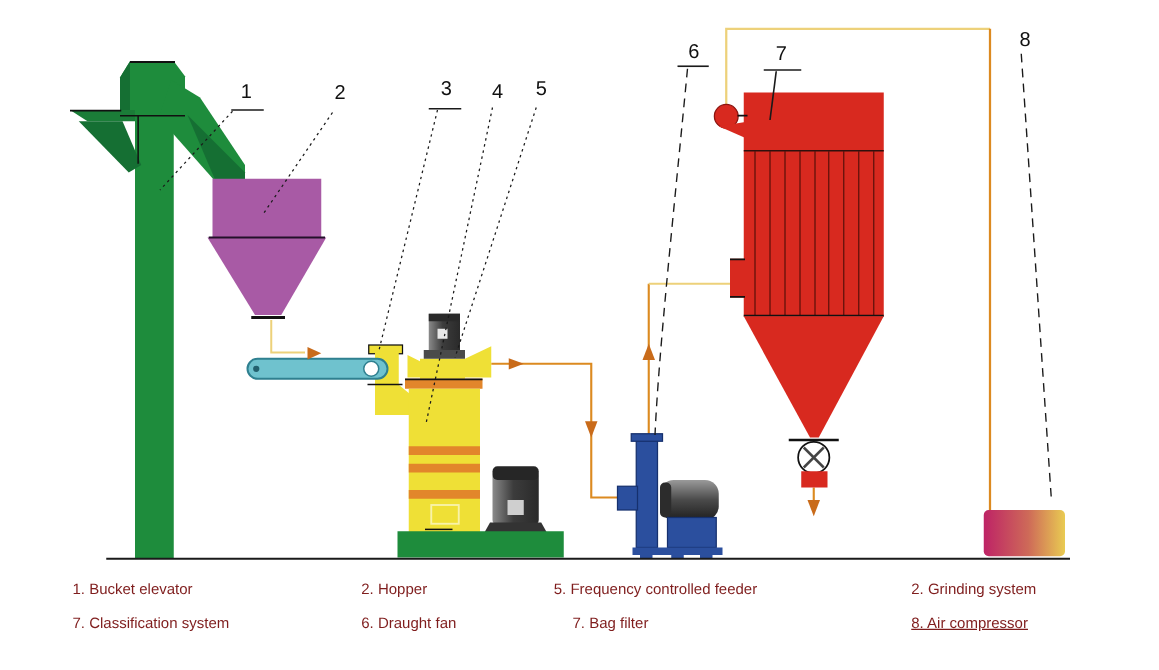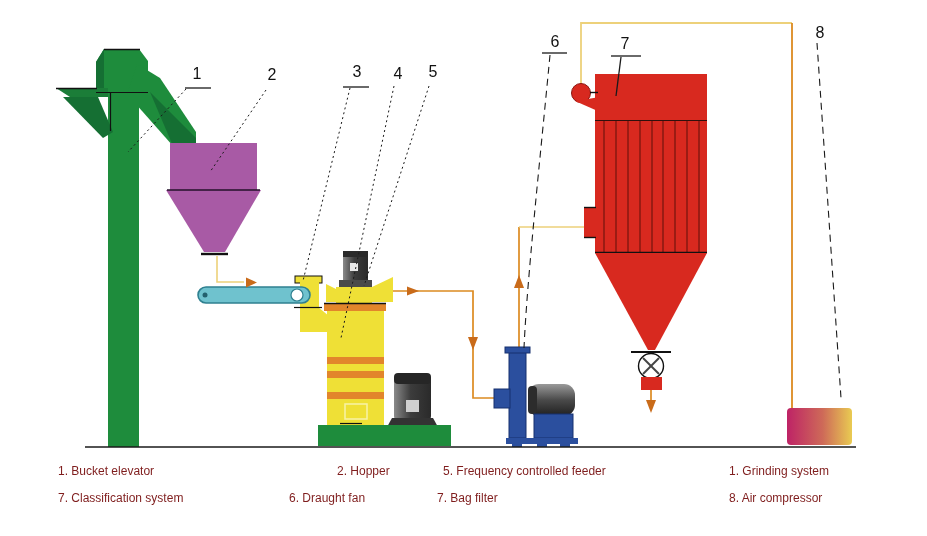--- a/index.html
+++ b/index.html
@@ -191,22 +191,22 @@
   <span class="callout" style="left:272px;top:67px;">2</span>
   <span class="callout" style="left:357px;top:64px;">3</span>
   <span class="callout" style="left:398px;top:66px;">4</span>
   <span class="callout" style="left:433px;top:64px;">5</span>
   <span class="callout" style="left:555px;top:34px;">6</span>
   <span class="callout" style="left:625px;top:36px;">7</span>
   <span class="callout" style="left:820px;top:25px;">8</span>
 
   <div>
     <span class="legend-item" style="left:58px;top:464px;">1. Bucket elevator</span>
-    <span class="legend-item" style="left:289px;top:464px;margin-left:48px;">2. Hopper</span>
+    <span class="legend-item" style="left:289px;top:464px;">2. Hopper</span>
     <span class="legend-item" style="left:443px;top:464px;">5. Frequency controlled feeder</span>
-    <span class="legend-item" style="left:729px;top:464px;">1. Grinding system</span>
+    <span class="legend-item" style="left:729px;top:464px;">2. Grinding system</span>
     <span class="legend-item" style="left:58px;top:491px;">7. Classification system</span>
     <span class="legend-item" style="left:289px;top:491px;text-align:right;">6. Draught fan</span>
-    <span class="legend-item" style="left:437px;top:491px;">7. Bag filter</span>
-    <span class="legend-item" style="left:729px;top:491px;">8. Air compressor</span>
+    <span class="legend-item" style="left:458px;top:491px;">7. Bag filter</span>
+    <span class="legend-item" style="left:729px;top:491px;text-decoration:underline;">8. Air compressor</span>
   </div>
 
 </div>
 
 </body></html>

